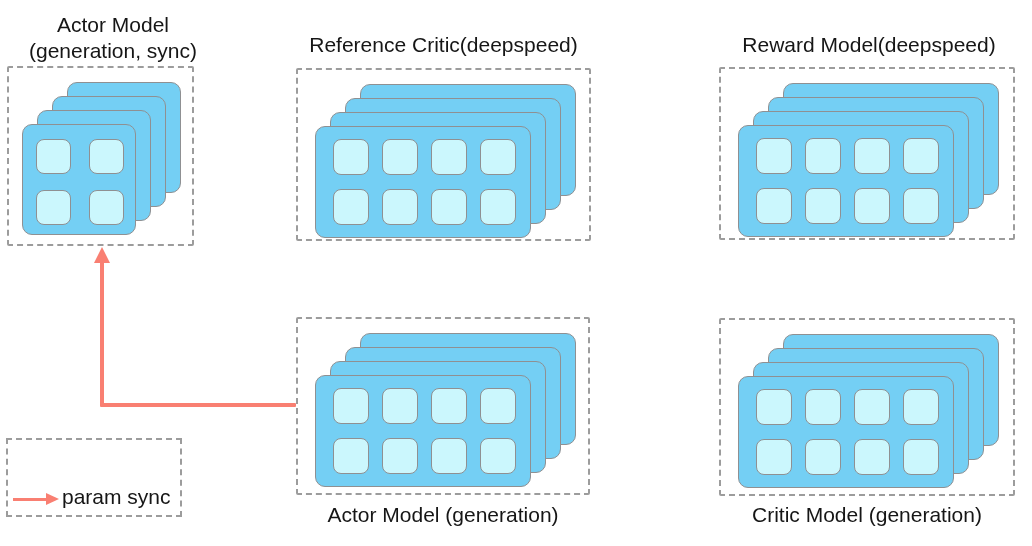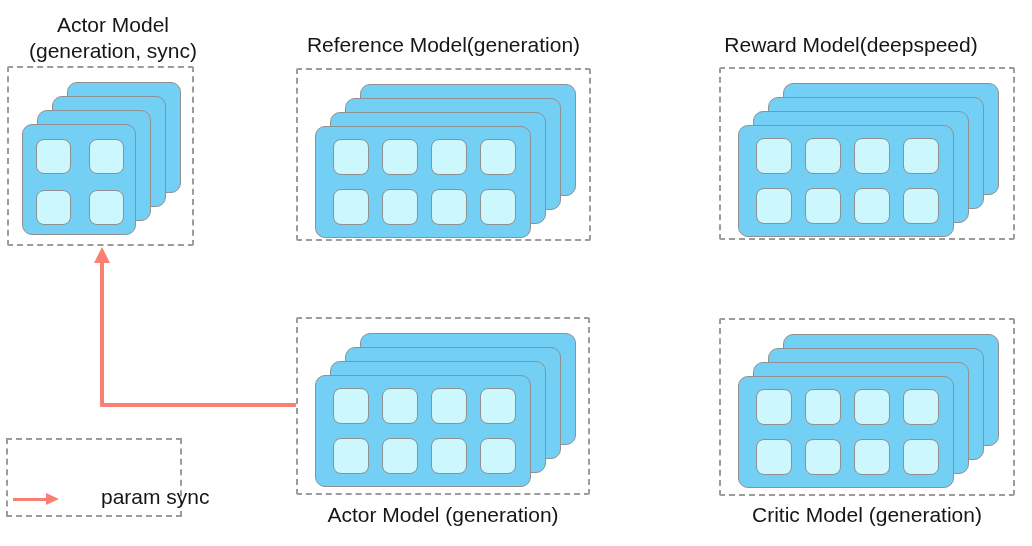--- a/index.html
+++ b/index.html
@@ -50,21 +50,21 @@
   }
   
   #b-actor-vllm { left: 7px;   top: 66px;  width: 187px; height: 180px; }
   #b-reference  { left: 296px; top: 68px;  width: 295px; height: 173px; }
   #b-reward     { left: 719px; top: 67px;  width: 296px; height: 173px; }
   #b-actor-ds   { left: 296px; top: 317px; width: 294px; height: 178px; }
   #b-critic     { left: 719px; top: 318px; width: 296px; height: 178px; }
   
   #t-actor-vllm { left: 13px;  top: 12px;  width: 200px; }
   #t-reference  { left: 296px; top: 33px;  width: 295px; }
-  #t-reward     { left: 703px; top: 33px;  width: 296px; }
+  #t-reward     { left: 721px; top: 33px;  width: 296px; }
   #t-actor-ds   { left: 296px; top: 503px; width: 294px; }
   #t-critic     { left: 719px; top: 503px; width: 296px; }
   
   .arrow-v {
     position: absolute;
     left: 100px; top: 261px;
     width: 4px; height: 145px;
     background: var(--arrow, #f97f72);
     border-radius: 1px;
   }
@@ -112,33 +112,32 @@
     border-bottom: 6px solid transparent;
     border-left: 13px solid var(--arrow, #f97f72);
   }
   .legend-label {
     position: absolute;
     left: 54px; top: 44px;
     font-size: 21px;
     line-height: 26px;
     white-space: nowrap;
     color: var(--text, #161616);
-    margin-left: 39px;
   }
 </style>
 </head>
 <body>
 
 <div class="canvas" style="--card-fill: #74CFF4; --cell-fill: #CBF7FD; --card-border: #8F9092; --box-border: #9C9C9C; --arrow: #F97F72; --text: #161616;">
 
   <div class="title two-line" id="t-actor-vllm">
     <div>Actor Model</div>
     <div>(generation, sync)</div>
   </div>
-  <div class="title" id="t-reference">Reference Model(generation)</div>
+  <div class="title" id="t-reference">Reference Critic(deepspeed)</div>
   <div class="title" id="t-reward">Reward Model(deepspeed)</div>
 
   <div class="model-box" id="b-actor-vllm">
       <div class="card" style="left: 58px; top: 14px; width: 114px; height: 111px;"></div>
       <div class="card" style="left: 43px; top: 28px; width: 114px; height: 111px;"></div>
       <div class="card" style="left: 28px; top: 42px; width: 114px; height: 111px;"></div>
       <div class="card" style="left: 13px; top: 56px; width: 114px; height: 111px;">
         <div class="cell" style="width: 35px; height: 35px; left: 13px; top: 14px;"></div>
         <div class="cell" style="width: 35px; height: 35px; left: 66px; top: 14px;"></div>
         <div class="cell" style="width: 35px; height: 35px; left: 13px; top: 65px;"></div>

